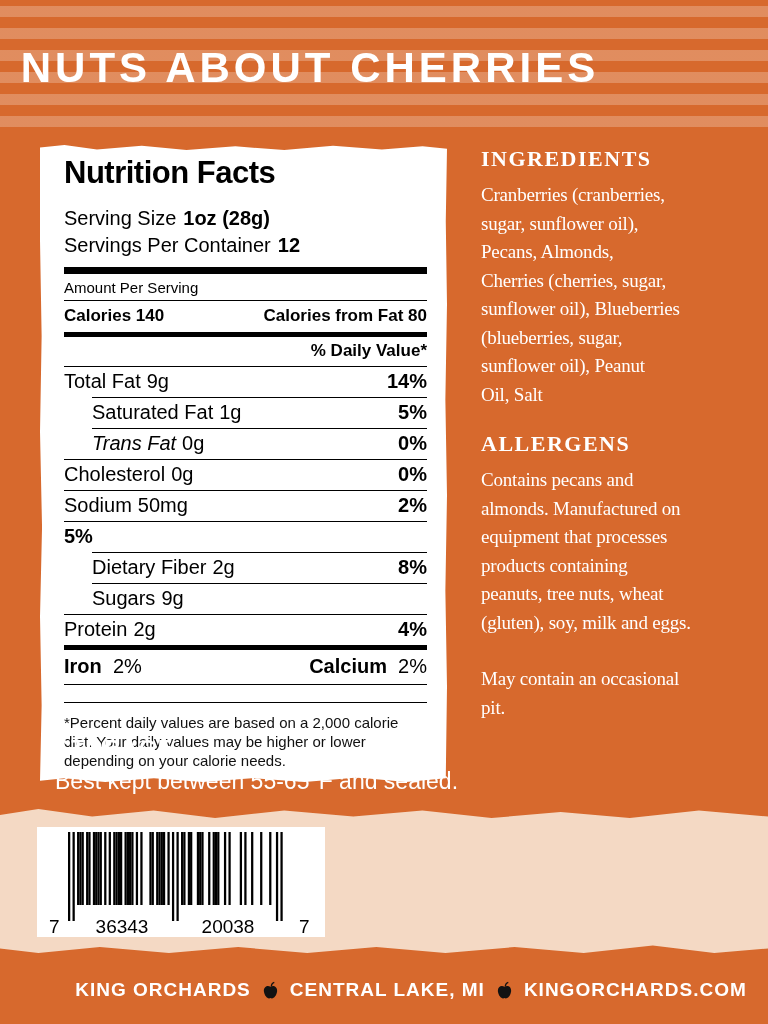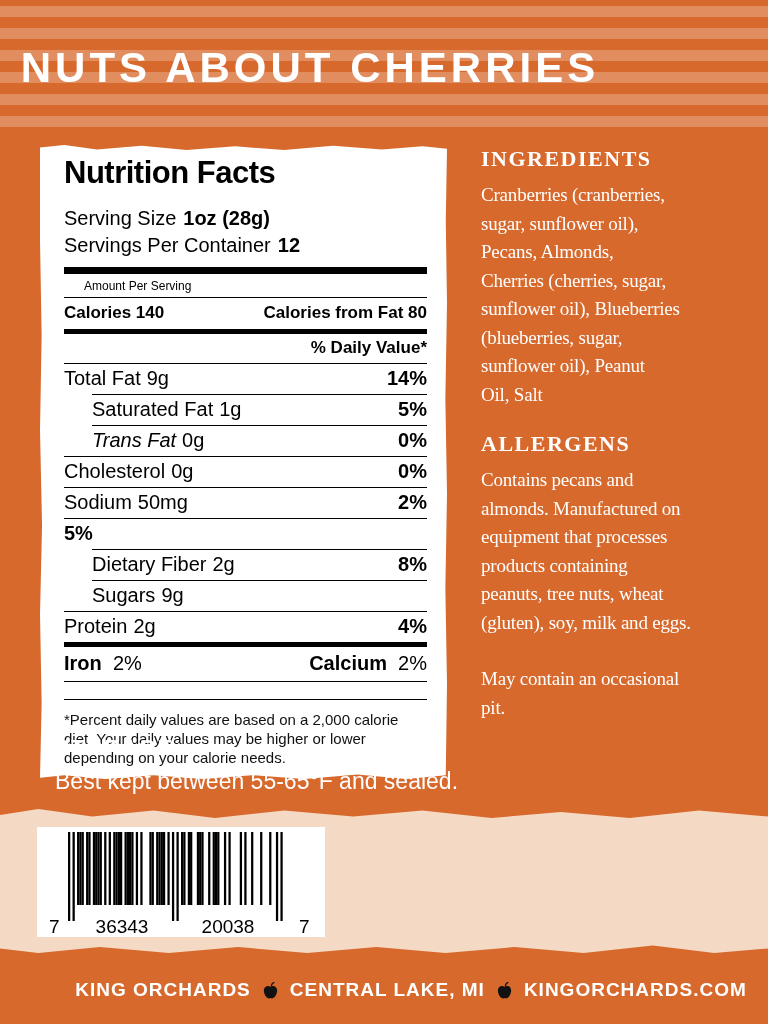--- a/index.html
+++ b/index.html
@@ -28,21 +28,21 @@
     position:absolute; left:40px; top:145px; width:407px; min-height:575px;
     background:#ffffff; color:#000; box-sizing:border-box;
     padding:10px 20px 12px 24px;
     clip-path: polygon(0% 0.4%, 6% 0%, 14% 0.7%, 25% 0.1%, 36% 0.8%, 48% 0.2%, 60% 0.8%, 72% 0.1%, 84% 0.7%, 94% 0.2%, 100% 0.6%, 99.7% 12%, 100% 25%, 99.6% 40%, 100% 55%, 99.6% 70%, 100% 85%, 99.7% 99.4%, 90% 100%, 78% 99.3%, 65% 100%, 52% 99.4%, 40% 100%, 28% 99.4%, 16% 100%, 6% 99.4%, 0% 99.8%, 0.4% 88%, 0% 74%, 0.5% 60%, 0% 45%, 0.4% 30%, 0% 15%);
   }
   .nf-title { font-size:31px; font-weight:bold; letter-spacing:-0.5px; margin-bottom:14px; }
   .nf-serving { font-size:20px; line-height:27px; }
   .nf-serving .val { font-weight:bold; margin-left:7px; }
   .bar-thick { height:7px; background:#000; margin-top:8px; }
   .bar-mid { height:5px; background:#000; }
-  .nf-aps { font-size:12px; padding:5px 0 4px 0;margin-left:20px; }
+  .nf-aps { font-size:15px; padding:5px 0 4px 0; }
   .sep { border-top:1px solid #000; }
   .sep.indent { margin-left:28px; }
   .nf-cal { display:flex; justify-content:space-between; font-weight:bold; font-size:17px; padding:5px 0 6px 0; }
   .nf-dvh { text-align:right; font-weight:bold; font-size:17px; padding:4px 0 5px 0; }
   .n-row { display:flex; justify-content:space-between; align-items:baseline; font-size:20px; padding:3px 0 4px 0; }
   .n-left.b .n-lab { font-weight:normal; }
   .n-left.ind { padding-left:28px; }
   .n-left.ital .n-lab { font-style:italic; }
   .n-amt { margin-left:6px; }
   .n-dv { font-weight:bold; }

